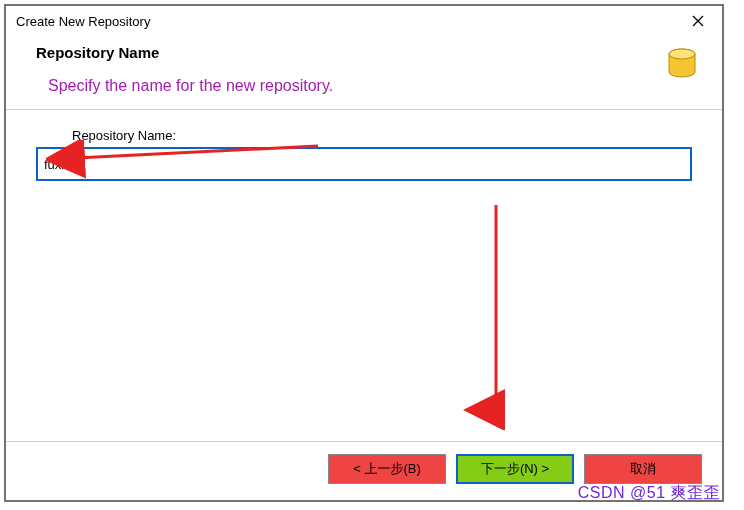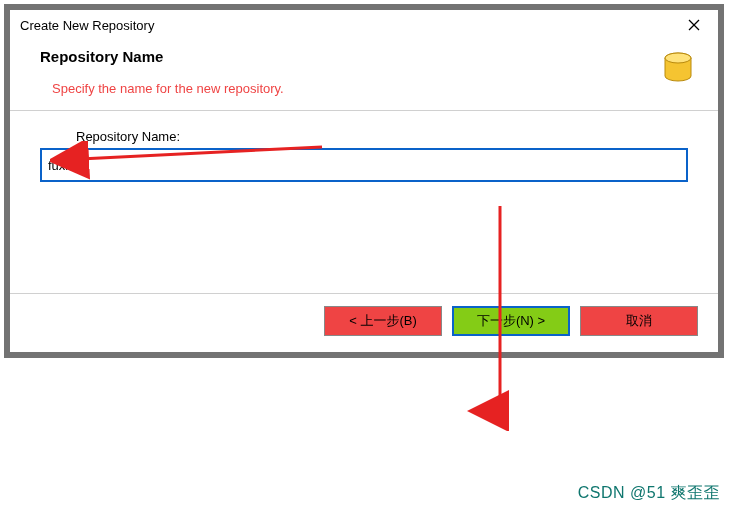--- a/index.html
+++ b/index.html
@@ -5,23 +5,23 @@
     * { box-sizing: border-box; margin: 0; padding: 0; }
     body {
       font-family: "Segoe UI", Tahoma, sans-serif;
       font-size: 12px;
       background: #fff;
       width: 744px;
       height: 510px;
       position: relative;
     }
     .dialog {
-      border: 6px solid #737373;
+      border: 2px solid #737373;
       width: 720px;
-      height: 354px;
+      height: 498px;
       margin: 4px;
       background: #fff;
       display: flex;
       flex-direction: column;
       position: relative;
     }
     .titlebar {
       display: flex;
       justify-content: space-between;
       align-items: center;
@@ -46,23 +46,23 @@
       display: flex;
       justify-content: space-between;
       align-items: flex-start;
     }
     .header-text h2 {
       font-size: 15px;
       font-weight: bold;
       margin-bottom: 16px;
     }
     .header-text p {
-      font-size: 13px;
+      font-size: 16px;
       padding-left: 12px;
-      color: #ef4444;
+      color: #a21caf;
     }
     .db-icon {
       width: 36px;
       height: 36px;
       margin-top: 2px;
     }
     .hr {
       height: 1px;
       background: #d0d0d0;
       margin: 0;
@@ -112,21 +112,21 @@
       background: #84cc16;
     }
     .arrow {
       position: absolute;
       pointer-events: none;
     }
     .watermark {
       position: absolute;
       bottom: 6px;
       right: 24px;
-      color: #0f766e;
+      color: #6d28d9;
       font-size: 16px;
       font-family: "Microsoft YaHei", sans-serif;
       letter-spacing: 0.5px;
       pointer-events: none;
     }
   </style>
 </head>
 <body>
 
 <div class="dialog">

